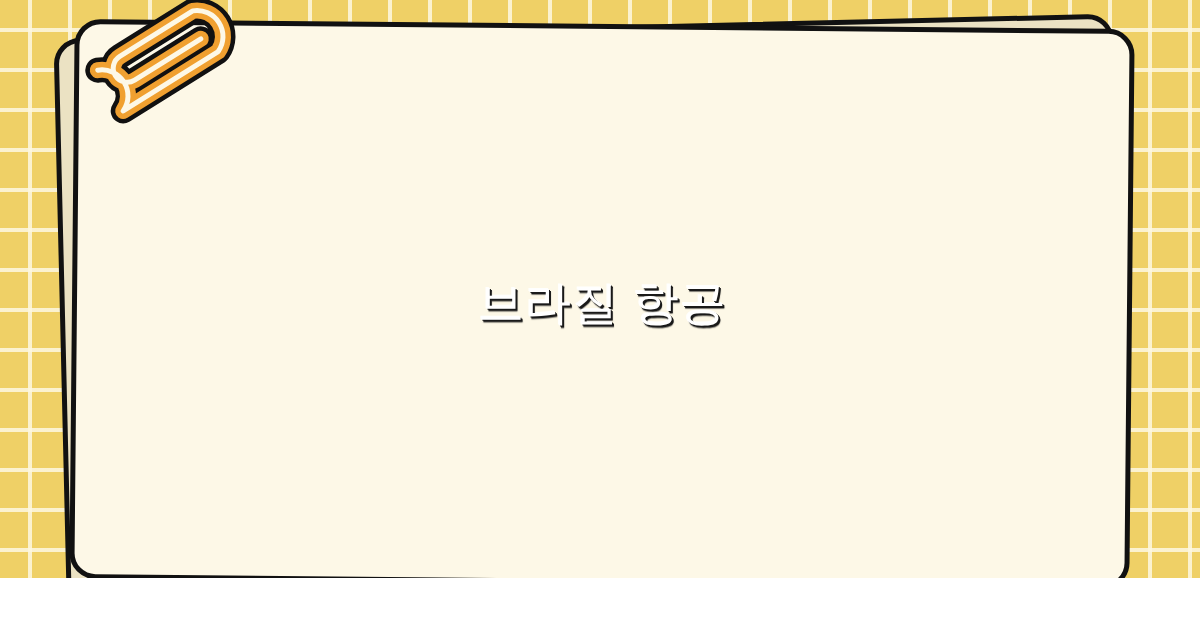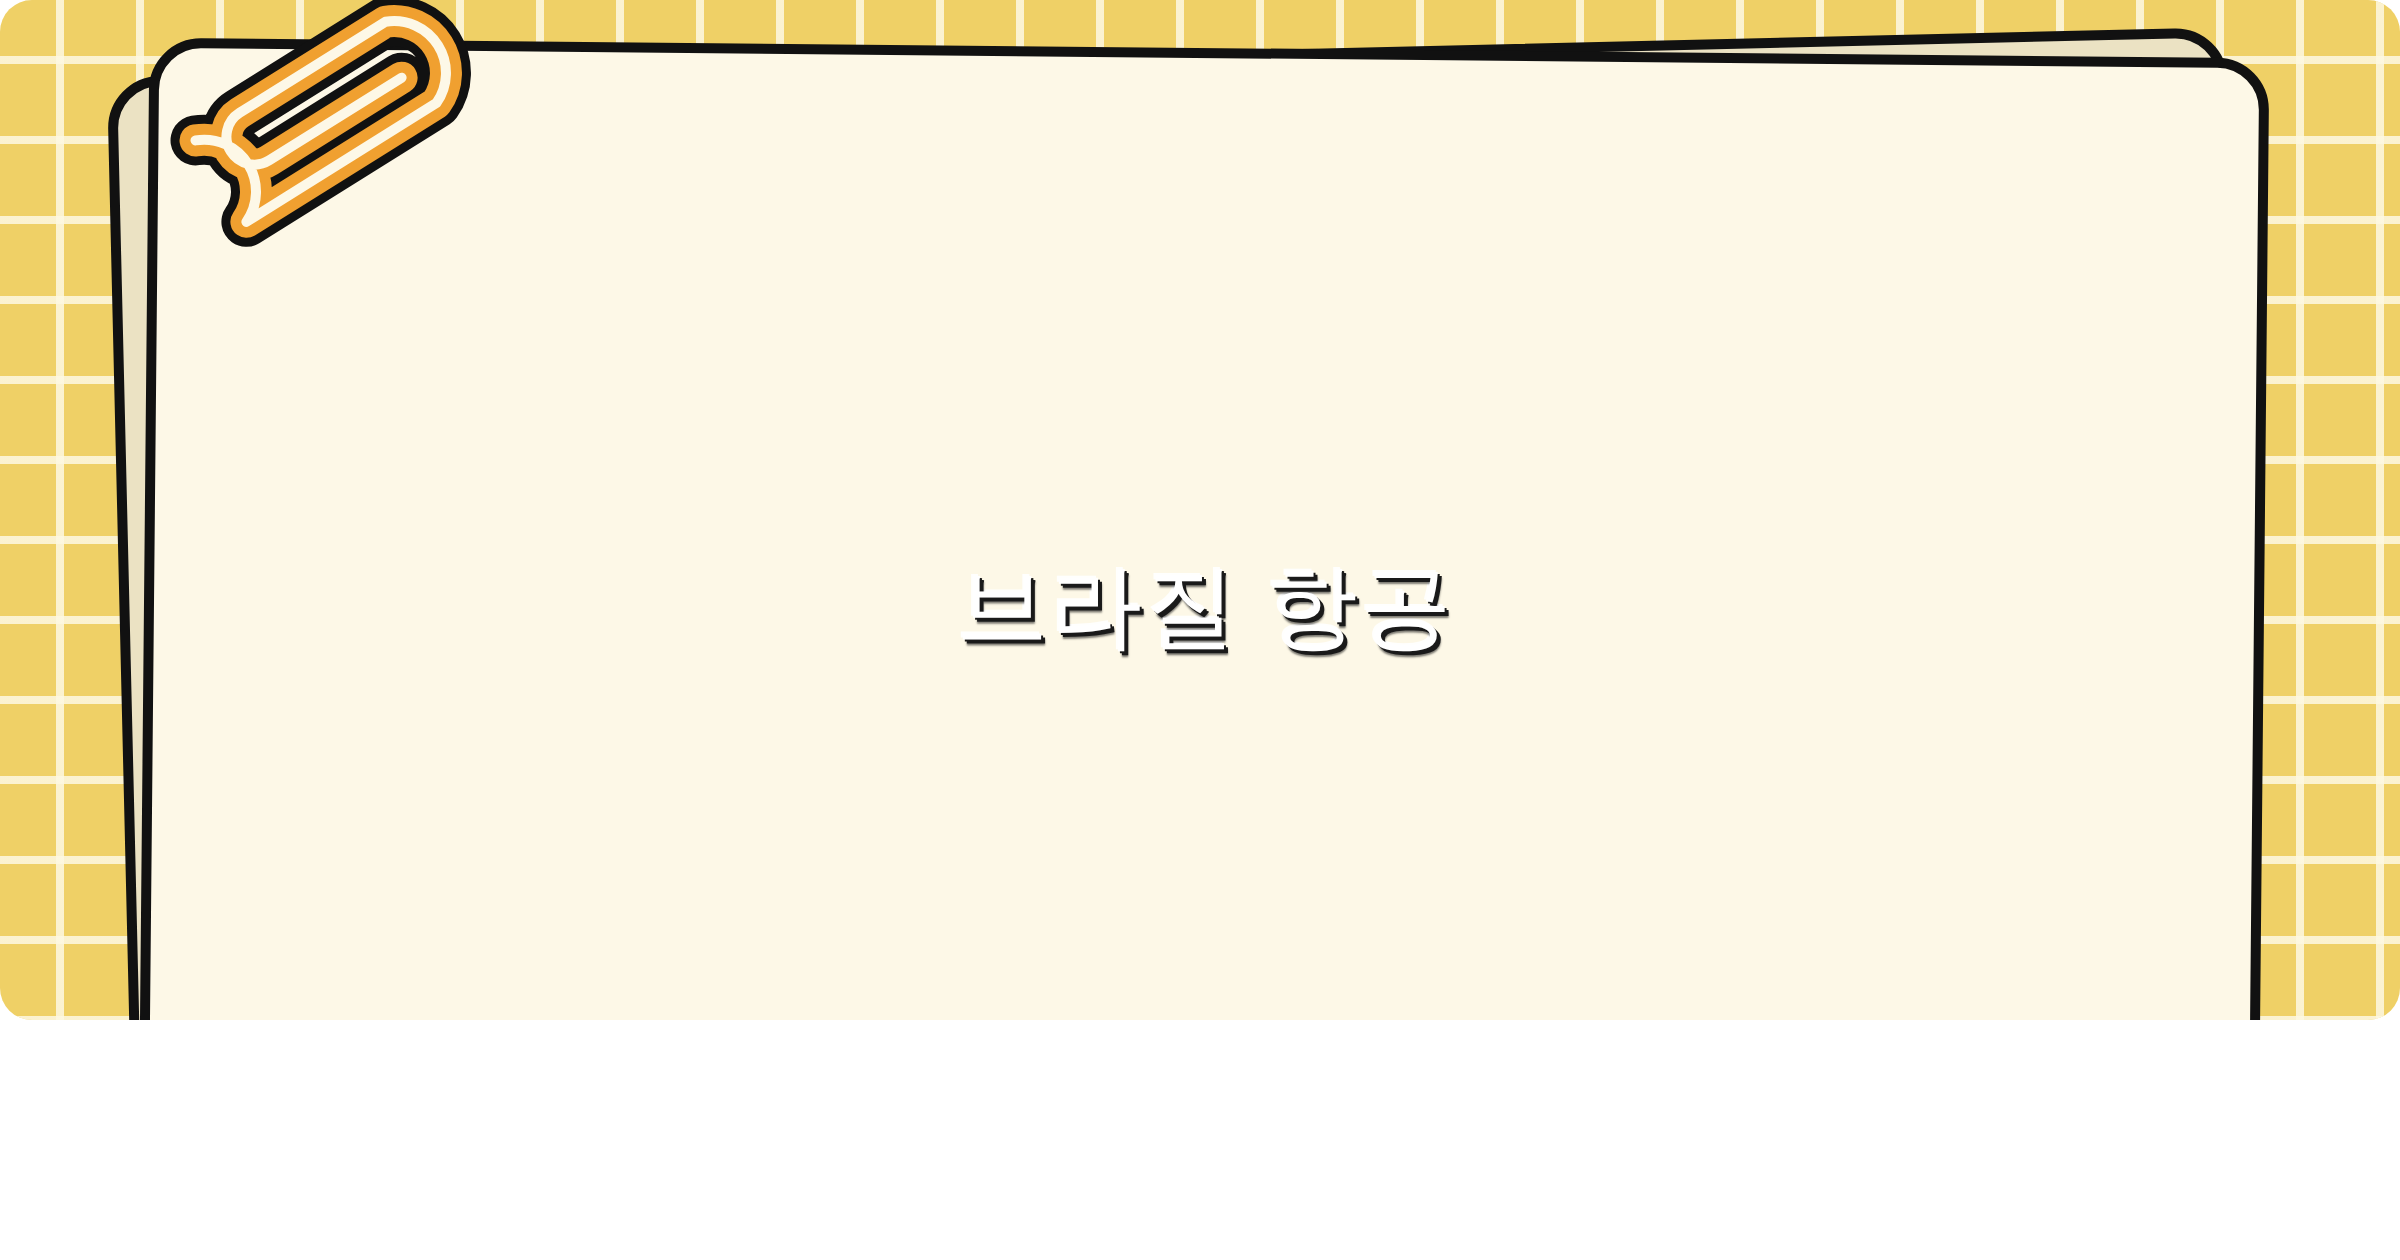--- a/index.html
+++ b/index.html
@@ -11,23 +11,22 @@
     width: 1200px;
     height: 630px;
     overflow: hidden;
     font-family: "Liberation Sans", sans-serif;
   }
 
   
   #stage {
     position: relative;
     width: 1200px;
-    height: 510px;
+    height: 578px;
     overflow: hidden;
-    border-radius: 16px;
   }
 
   
   #grid-background {
     position: absolute;
     inset: 0;
     background-color: #EFD066;
     background-image:
       linear-gradient(to right,  rgba(253,248,226,0.85) 0 4px, transparent 4px 100%),
       linear-gradient(to bottom, rgba(253,248,226,0.85) 0 4px, transparent 4px 100%);

